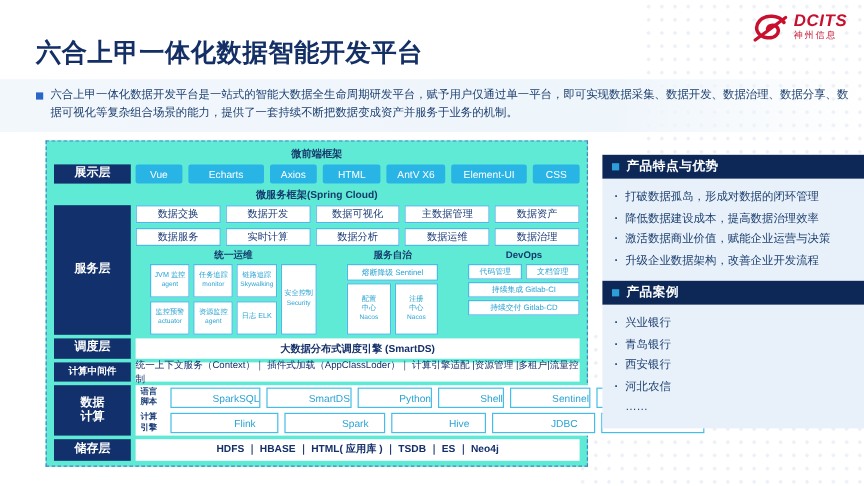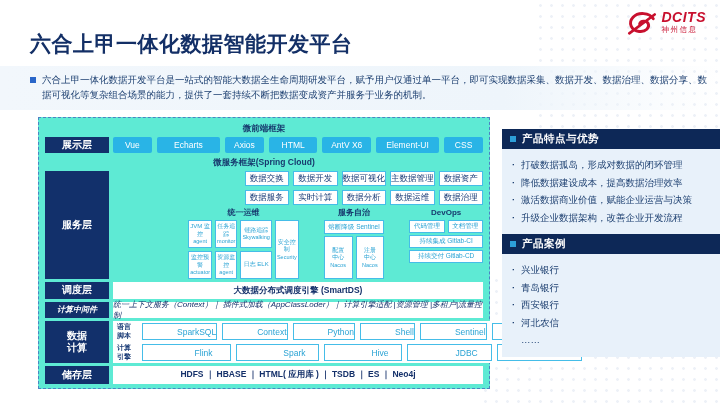--- a/index.html
+++ b/index.html
@@ -33,21 +33,21 @@
   .fe-label, .ms-label { text-align:center; font-size:8.5px; font-weight:bold; color:#173a6e; line-height:12px; height:12px; flex:0 0 auto; }
   .hrow { display:flex; gap:4px; flex:0 0 auto; }
   .lab { flex:0 0 64px; background:#12306b; color:#fff; font-size:10px; font-weight:bold;
          display:flex; align-items:center; justify-content:center; text-align:center; white-space:pre-line; line-height:1.25; }
   .lab.small { font-size:8px; }
   .btn { background:#29b4e6; color:#fff; font-size:8.5px; display:flex; align-items:center; justify-content:center;
          border-radius:2px; height:16px; }
   .display-btns { flex:1; display:flex; gap:5px; }
 
   .svc-wrap { display:flex; gap:4px; flex:1 1 auto; }
-  .svc-content { flex:1; display:flex; flex-direction:column; gap:3px;align-items:flex-end; }
+  .svc-content { flex:1; display:flex; flex-direction:column; gap:3px; }
   .apps { display:grid; grid-template-columns:repeat(5,1fr); gap:4px; flex:0 0 auto; }
   .app { background:#fff; border:1px solid #45bde8; color:#1b3c77; font-size:8.5px;
          display:flex; align-items:center; justify-content:center; height:15px; }
 
   .groups { display:flex; gap:13px; flex:1 1 auto; }
   .grp { display:flex; flex-direction:column; gap:2px;margin-left:12px; }
   .grp-title { text-align:center; font-size:8px; font-weight:bold; color:#173a6e; line-height:10px; }
   .ops { flex:1.5; }
   .ops-grid { display:grid; grid-template-columns:1fr 1fr 1fr .92fr; grid-auto-rows:1fr; gap:3px; flex:1; }
   .sbox { background:#fff; border:1px solid #45bde8; color:#2aa3d4; font-size:6px; line-height:1.25;
@@ -212,35 +212,35 @@
           </div>
         </div>
       </div>
     </div>
 
     <div class="hrow" style="height:17px;">
       <div class="lab">调度层</div>
       <div class="wrow">大数据分布式调度引擎 (SmartDS)</div>
     </div>
 
-    <div class="hrow" style="height:16px;font-style:italic;">
+    <div class="hrow" style="height:16px;">
       <div class="lab small">计算中间件</div>
       <div class="wrow thin">统一上下文服务（Context）｜ 插件式加载（AppClassLoder）｜ 计算引擎适配 |资源管理 |多租户|流量控制</div>
     </div>
 
     <div class="hrow" style="height:42px;">
       <div class="lab">数据
 计算</div>
       <div class="dc-content">
         <div class="dc-line">
           <div class="mini-lab">语言
 脚本</div>
           <div class="chips">
             <div class="chip" style="flex:1.35;">SparkSQL</div>
-            <div class="chip" style="flex:1.2;">Context</div>
+            <div class="chip" style="flex:1.2;">SmartDS</div>
             <div class="chip" style="flex:1.05;">Python</div>
             <div class="chip" style="flex:.9;">Shell</div>
             <div class="chip" style="flex:1.1;">Sentinel</div>
             <div class="chip" style="flex:.55;">R</div>
             <div class="chip" style="flex:.3;">...</div>
           </div>
         </div>
         <div class="dc-line">
           <div class="mini-lab">计算
 引擎</div>

